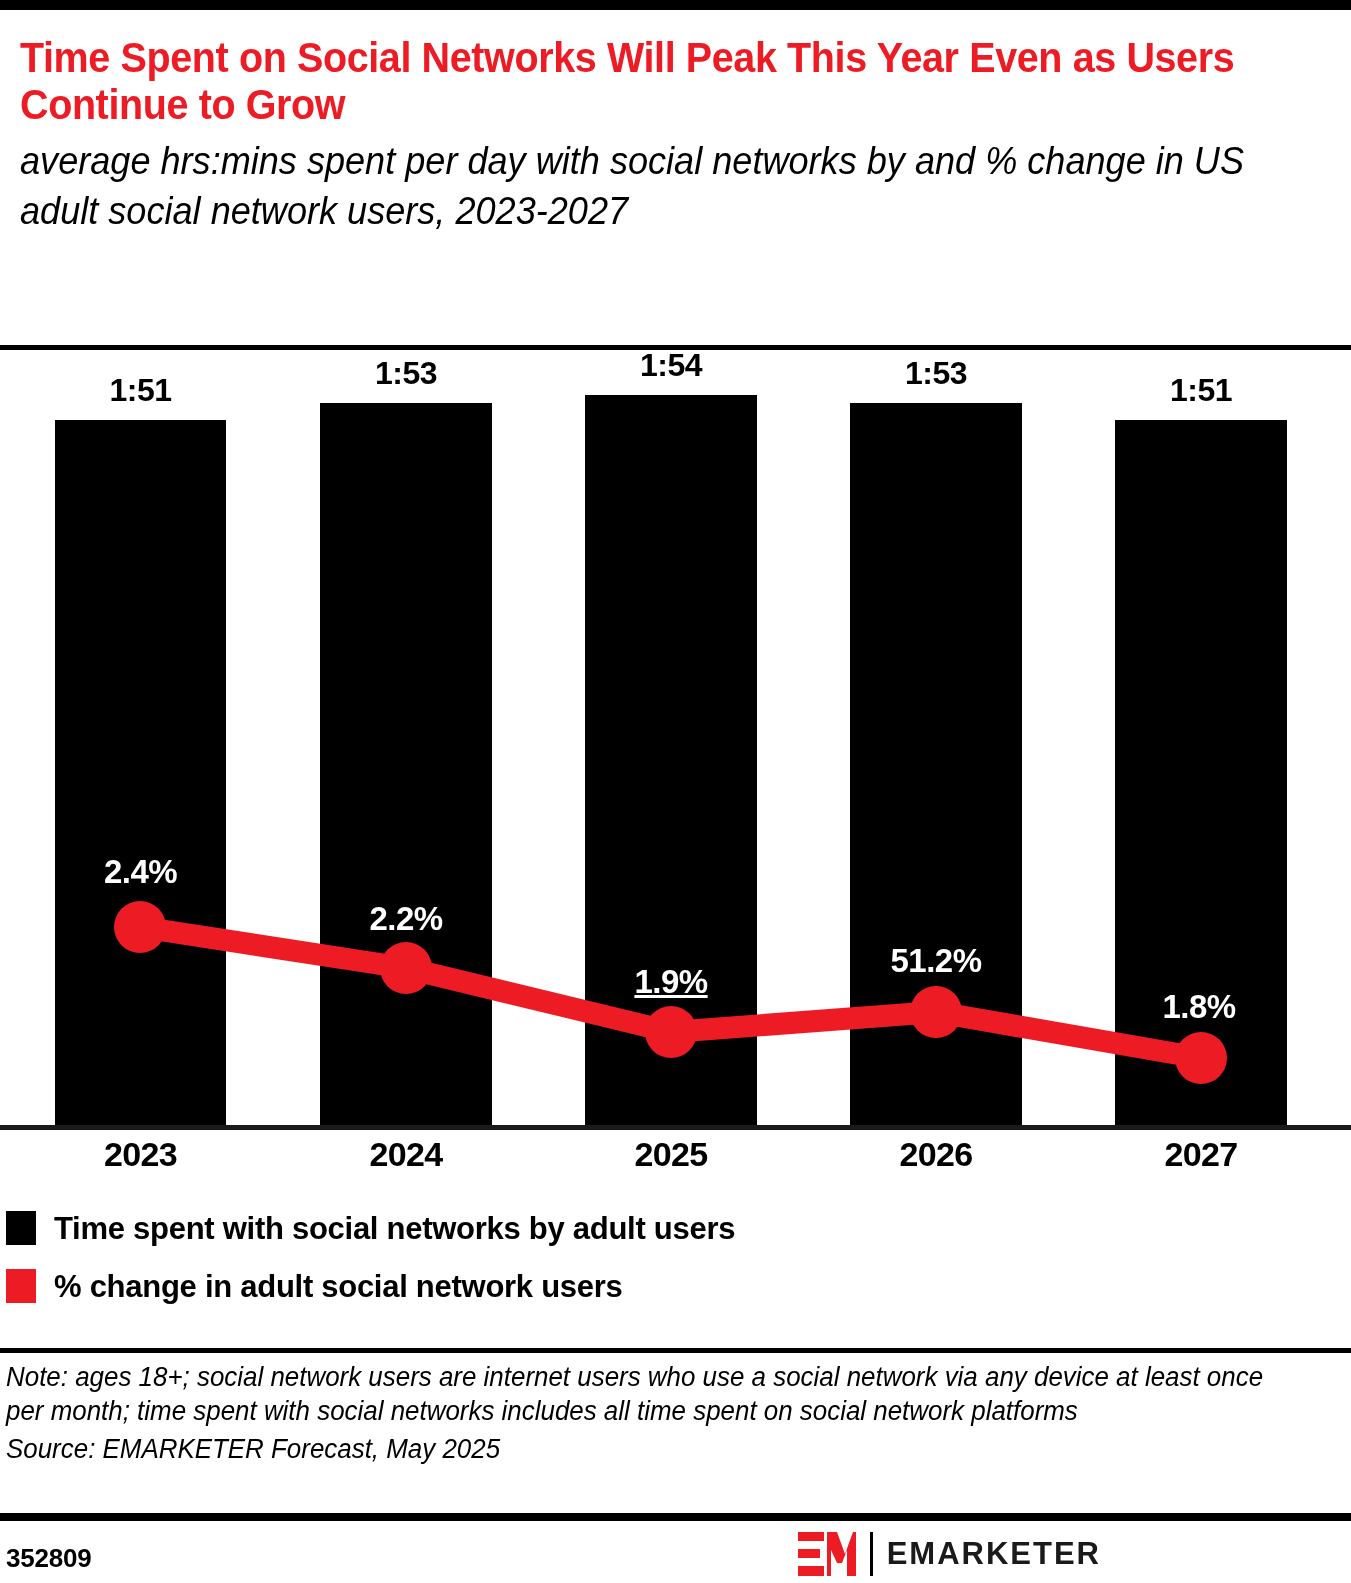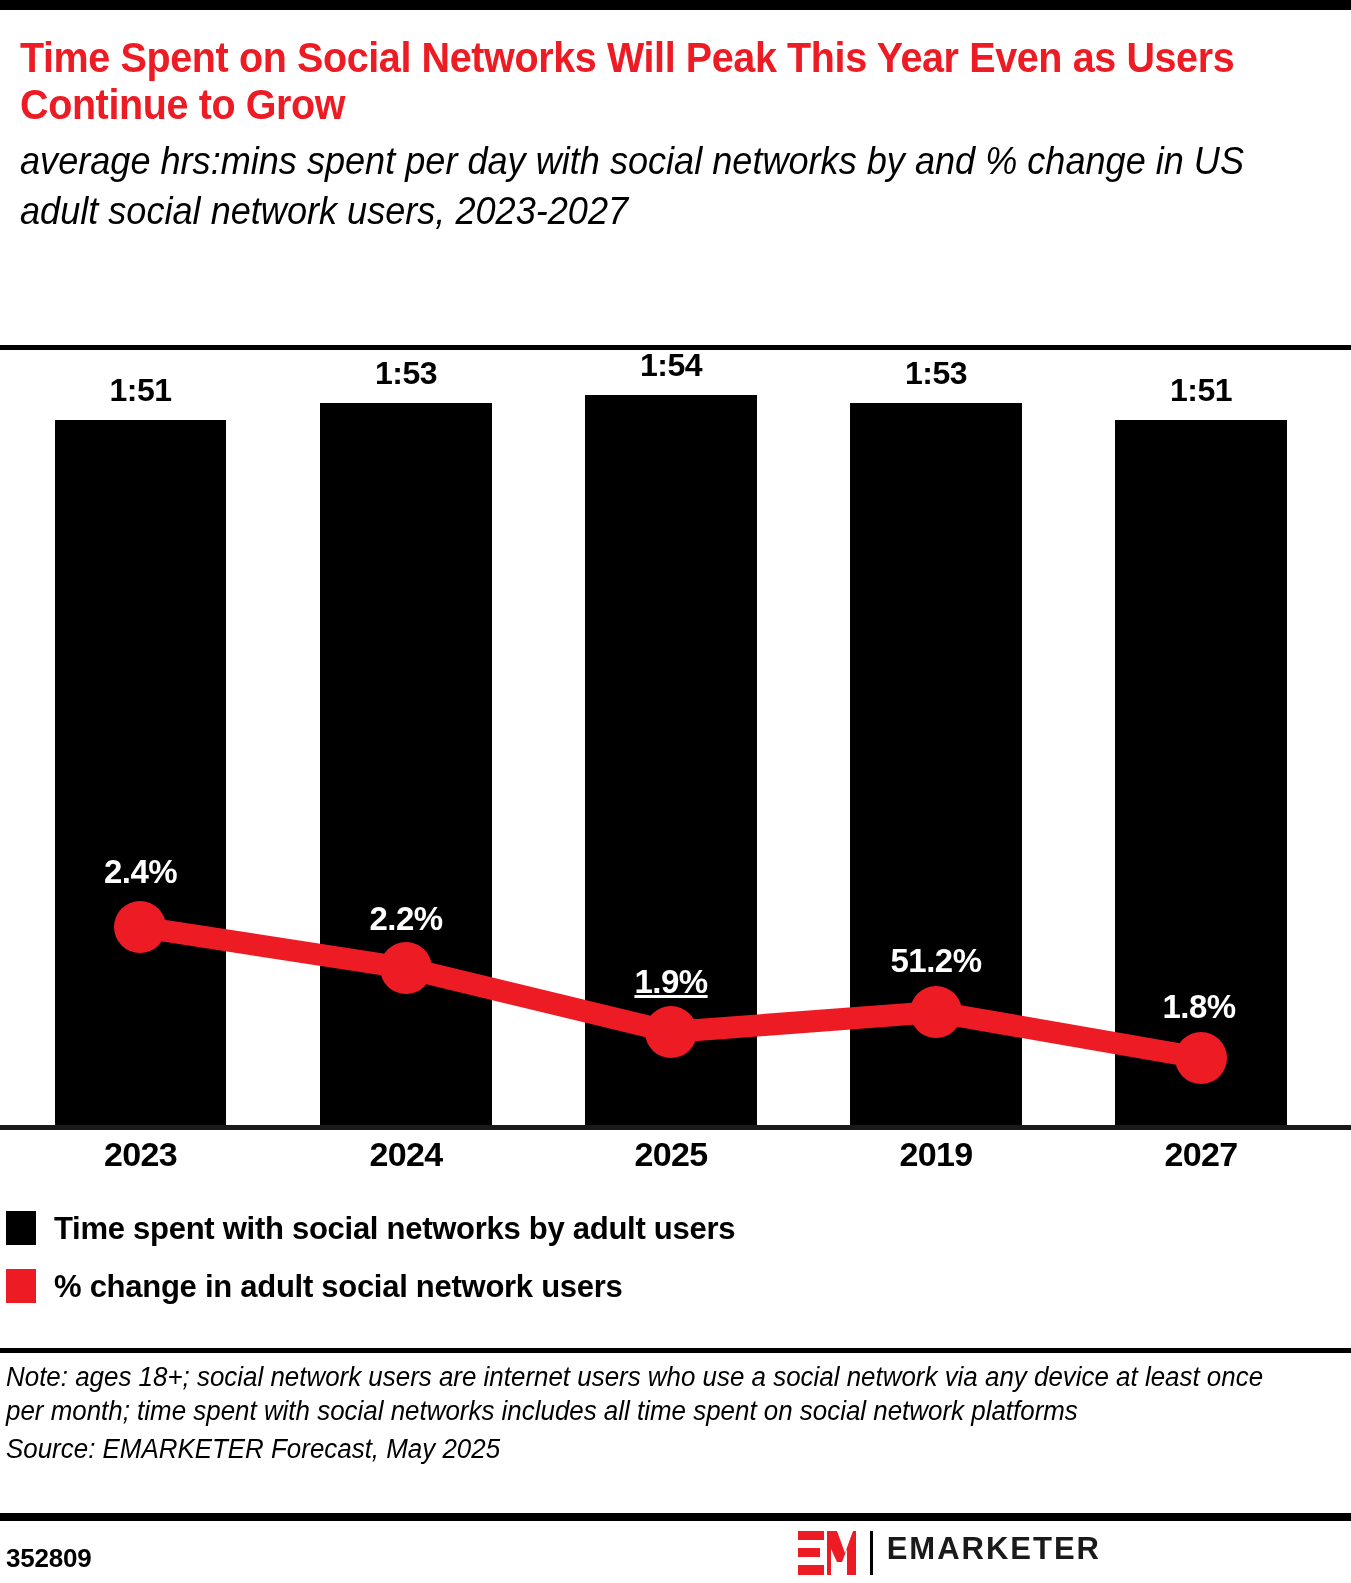--- a/index.html
+++ b/index.html
@@ -222,21 +222,21 @@
     font-size: 26px;
     font-weight: bold;
     color: #000000;
     letter-spacing: -0.2px;
   }
   .logo {
     position: absolute;
     right: 4px;
     top: 10px;
     display: flex;
-    align-items: flex-start;
+    align-items: center;
     height: 46px;
   }
   .logo-mark {
     width: 58px;
     height: 44px;
     margin-right: 14px;
   }
   .logo-divider {
     width: 3px;
     height: 44px;
@@ -293,21 +293,21 @@
     <div class="pct-label" style="left:850px; width:172px; top:592px;">51.2%</div>
     <div class="pct-label" style="left:1115px;width:168px; top:638px;">1.8%</div>
   </div>
 
   <div class="axis-rule"></div>
 
   <div class="xlabels">
     <div class="xlabel" style="left:55px;  width:171px;">2023</div>
     <div class="xlabel" style="left:320px; width:172px;">2024</div>
     <div class="xlabel" style="left:585px; width:172px;">2025</div>
-    <div class="xlabel" style="left:850px; width:172px;">2019</div>
+    <div class="xlabel" style="left:850px; width:172px;">2026</div>
     <div class="xlabel" style="left:1115px;width:172px;">2027</div>
   </div>
 
   <div class="legend">
     <div class="legend-row">
       <span class="legend-swatch" style="background:#000000;"></span>
       <span class="legend-text">Time spent with social networks by adult users</span>
     </div>
     <div class="legend-row">
       <span class="legend-swatch" style="background:#ED1C24;"></span>

